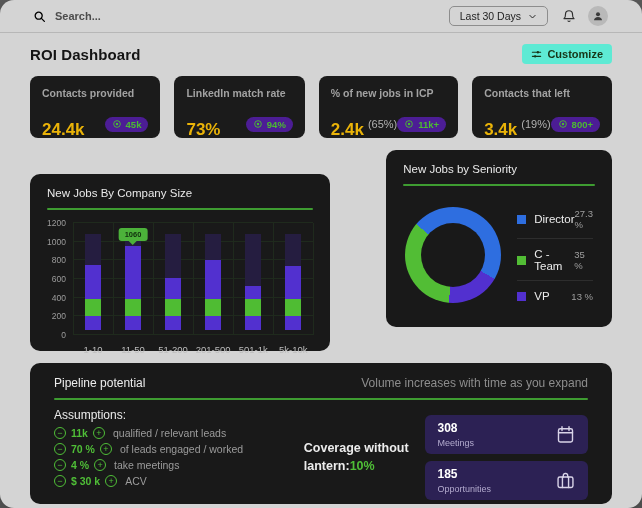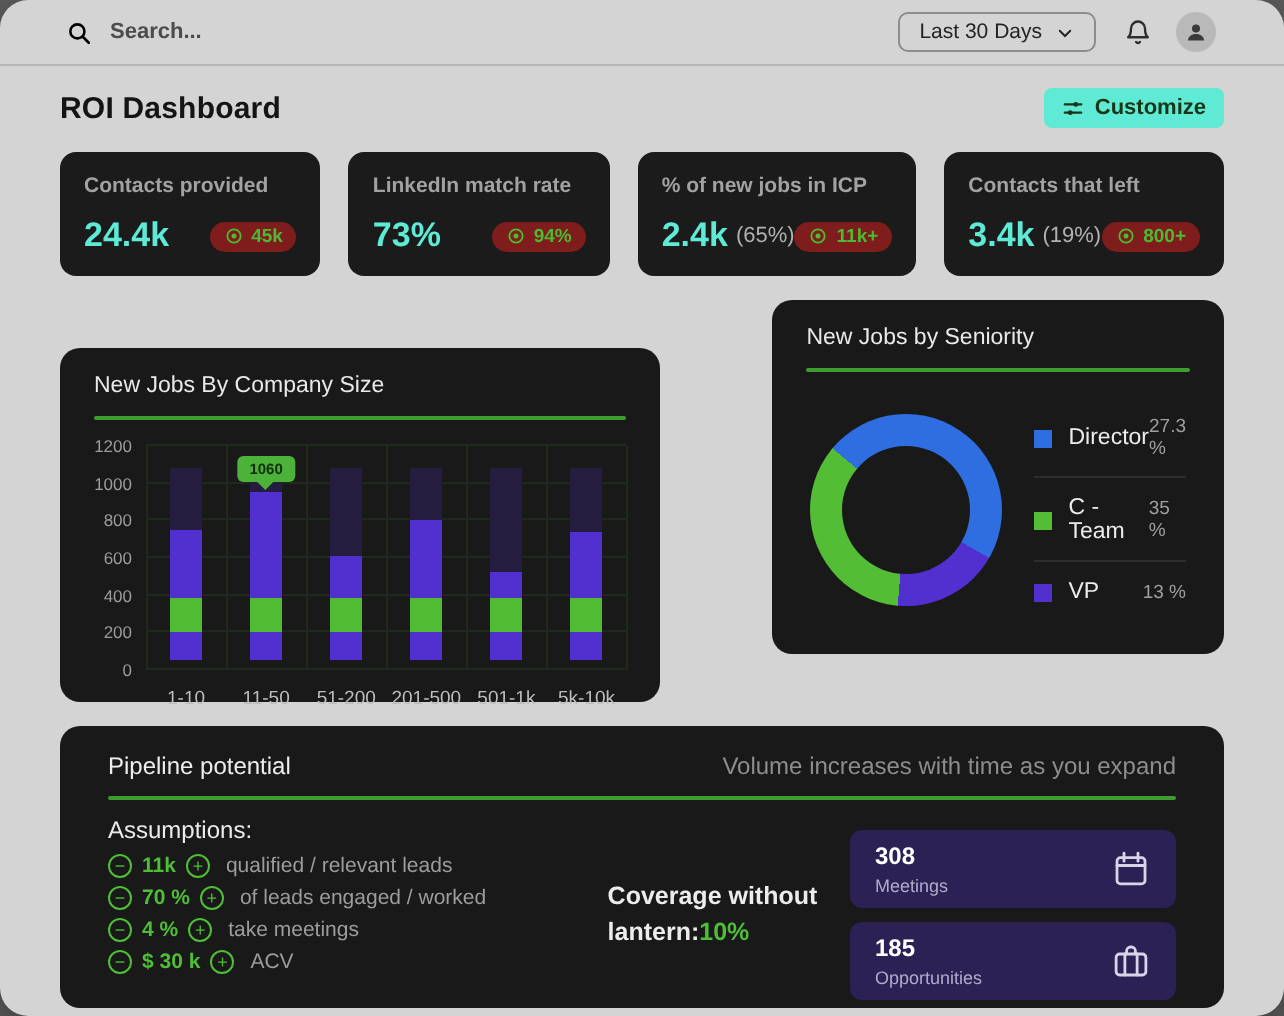--- a/index.html
+++ b/index.html
@@ -20,23 +20,23 @@
   .pagehead { display:flex; align-items:center; justify-content:space-between; padding:11px 30px 12px; }
   .page-title { font-size:15px; font-weight:bold; color:#141414; letter-spacing:.1px; }
   .customize-btn { background:#5eead4; color:#173517; font-size:11px; font-weight:bold; border:none; border-radius:4px; padding:4px 9px; display:flex; align-items:center; gap:5px; cursor:pointer; font-family:"Liberation Sans", sans-serif; }
 
   
   .kpi-row { display:flex; gap:14px; margin:0 30px; }
   .kpi-card { flex:1; background:#1b1b1b; border-radius:8px; padding:11px 12px; height:62px; }
   .kpi-label { font-size:10.5px; font-weight:600; color:#a2a2a2; margin-bottom:9px; white-space:nowrap; }
   .kpi-valrow { display:flex; align-items:center; justify-content:space-between; }
   .kpi-valgrp { display:flex; align-items:center; gap:4px; }
-  .kpi-val { font-size:17px; font-weight:bold; color:#5eead4; }
+  .kpi-val { font-size:17px; font-weight:bold; color:#eab308;margin-top:12px; }
   .kpi-sub { font-size:11px; color:#b1b1b1; }
-  .kpi-badge { display:flex; align-items:center; gap:4px; background:#7f1d1d; border-radius:9px; padding:2px 7px; color:#4bbb31; font-size:9.5px; font-weight:bold; white-space:nowrap; }
+  .kpi-badge { display:flex; align-items:center; gap:4px; background:#4c1d95; border-radius:9px; padding:2px 7px; color:#4bbb31; font-size:9.5px; font-weight:bold; white-space:nowrap; }
 
   
   .charts-row { display:flex; gap:12px; margin:12px 30px 0; }
   .chart-card { background:#191919; border-radius:10px; padding:13px 17px; height:177px; }
   .chart-card.left { width:348px;margin-top:24px; }
   .chart-card.right { flex:1;margin-left:44px; }
   .chart-title { font-size:11.5px; color:#e9e9e9; }
   .chart-underline { height:2px; background:#3e9c31; margin-top:9px; border-radius:1px; }
 
   

